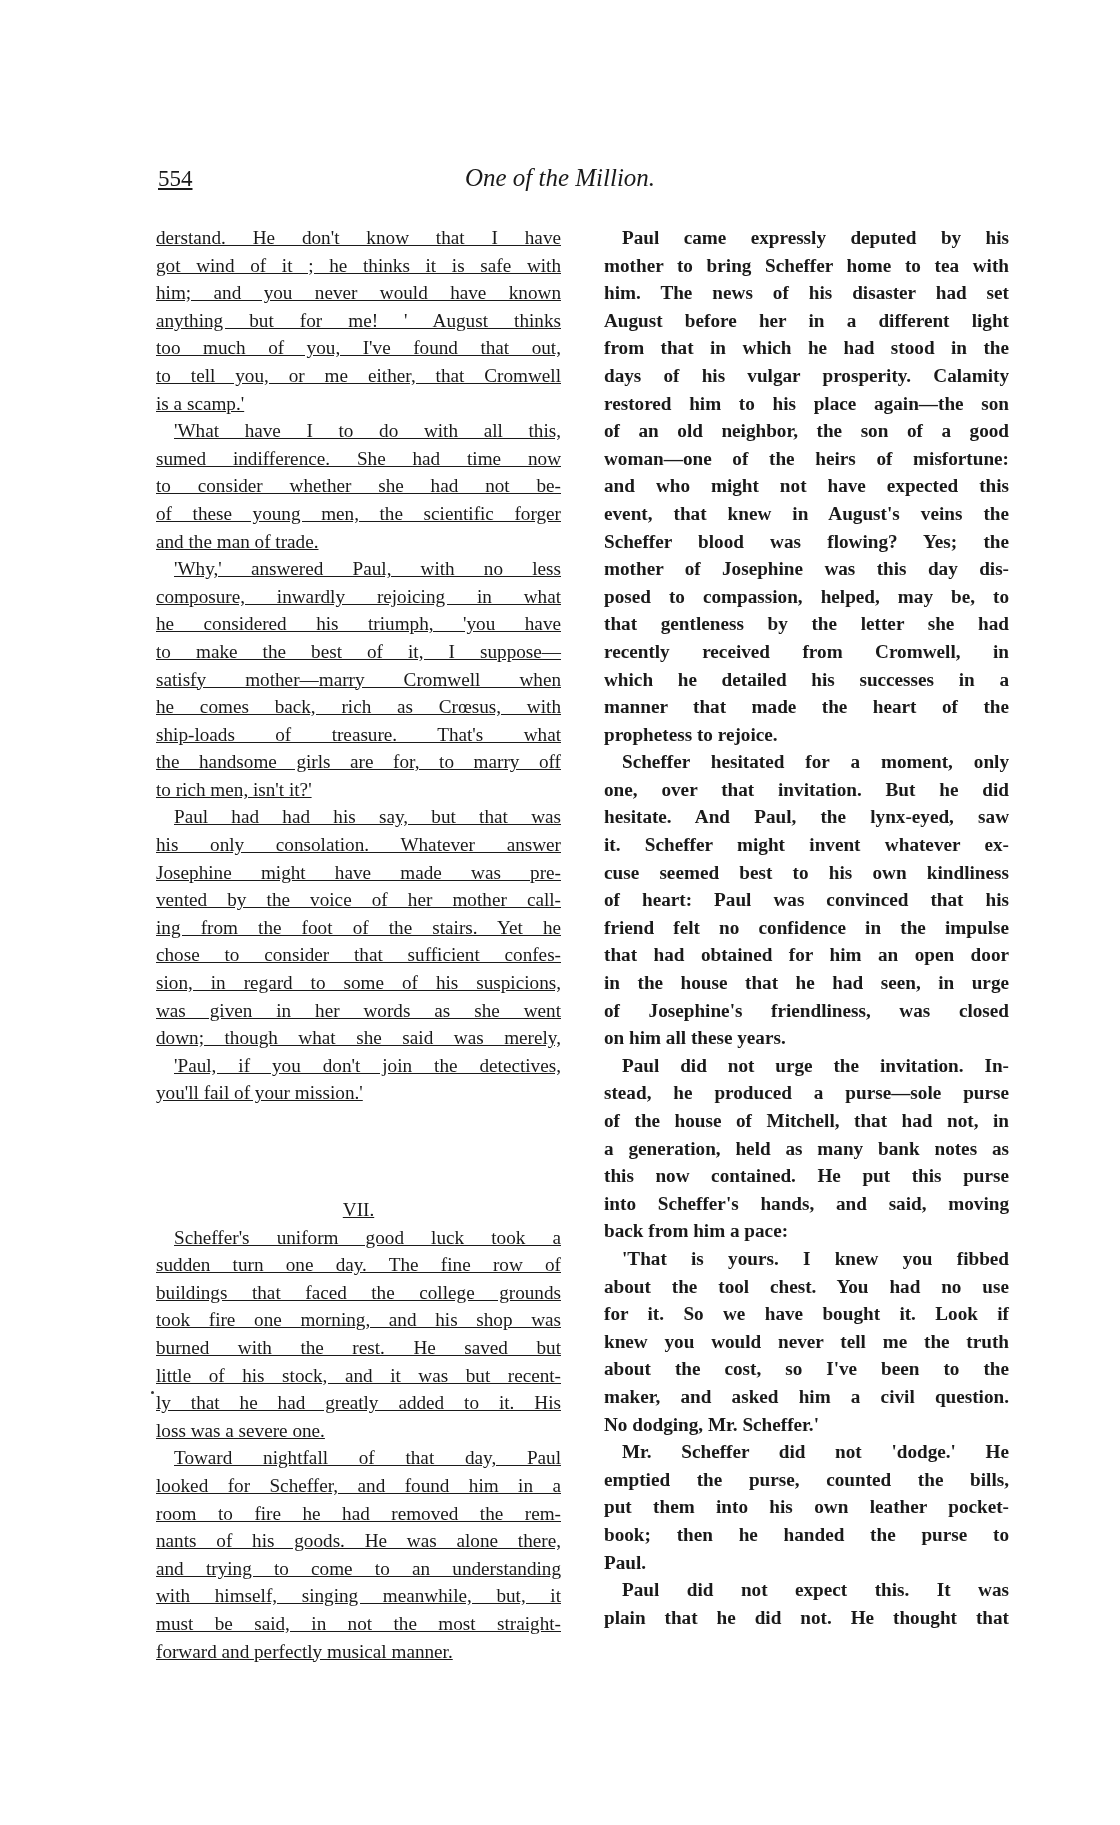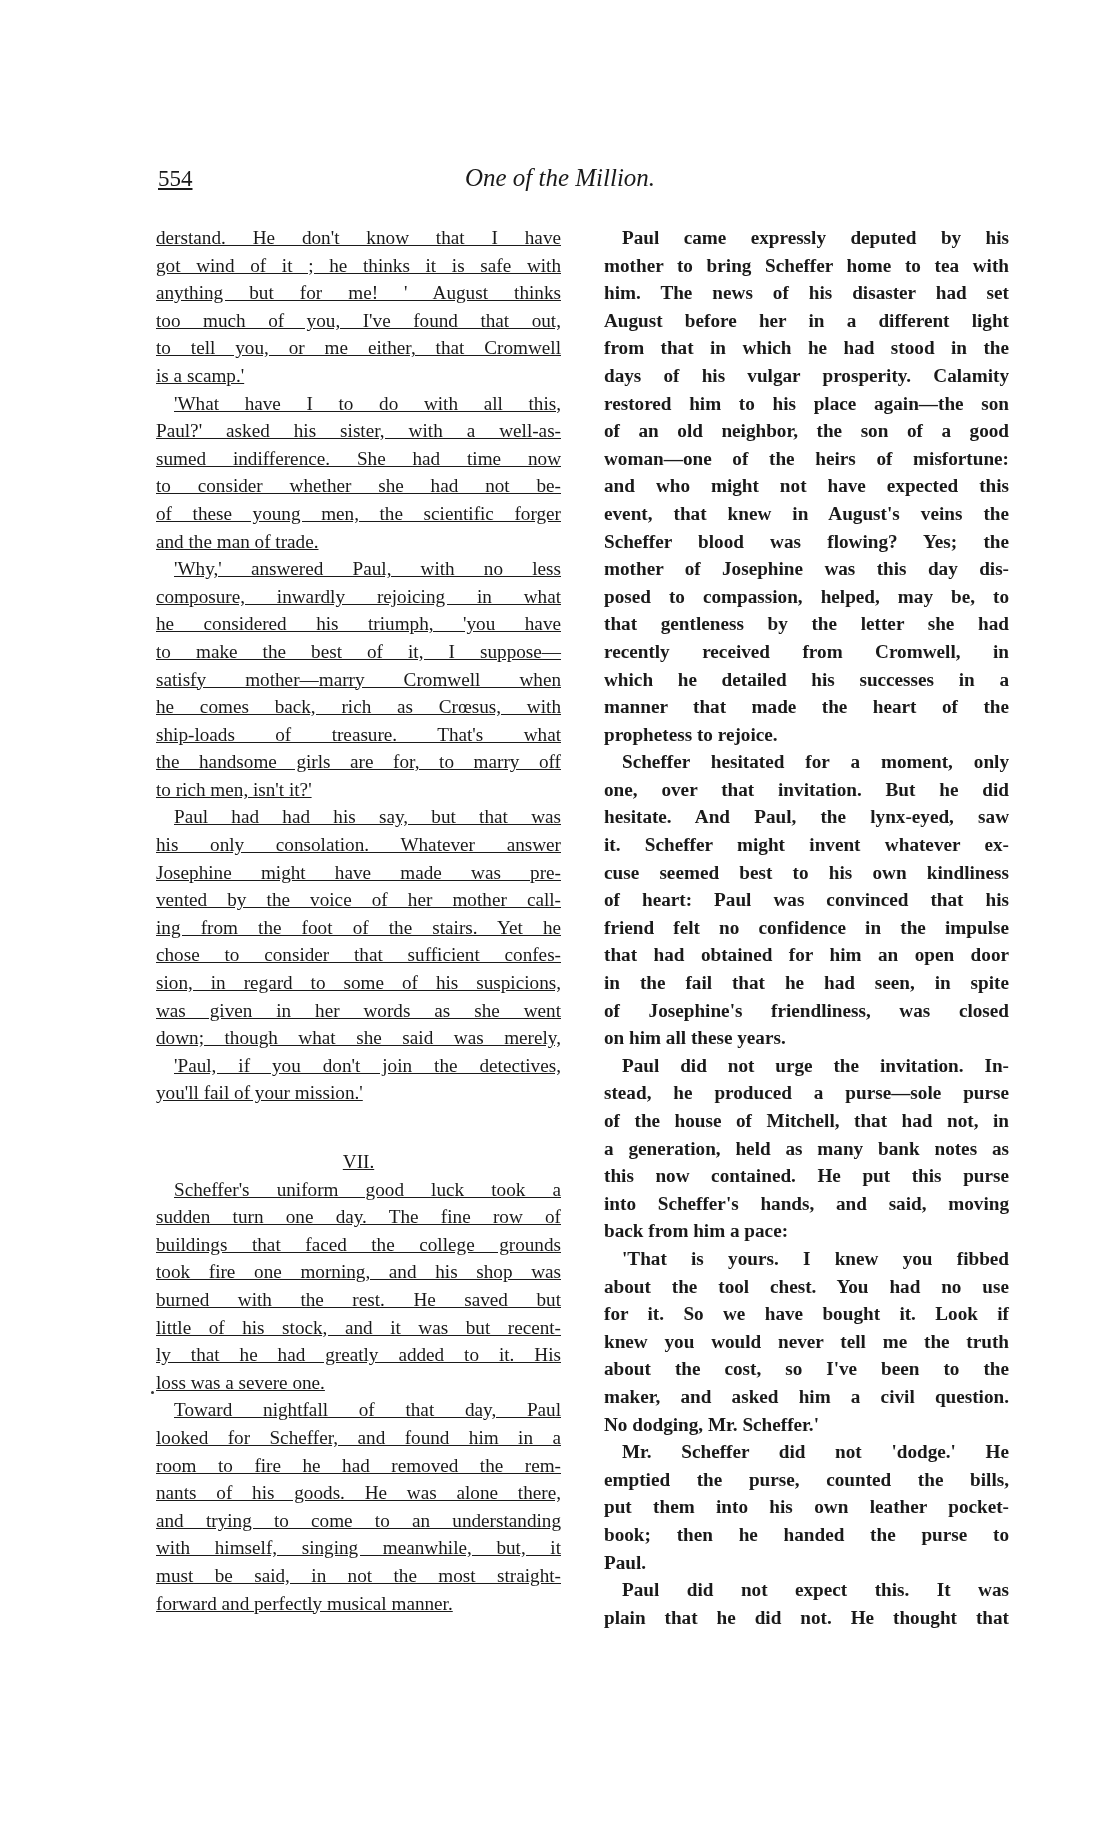--- a/index.html
+++ b/index.html
@@ -7,41 +7,41 @@
          font-family: "Liberation Serif", "DejaVu Serif", serif; color: #1a1a1a; }
   .page-number { position: absolute; left: 158px; top: 166px; font-size: 23px; text-decoration: underline; }
   .running-head { position: absolute; left: 0; width: 1120px; top: 164px; text-align: center;
                   font-size: 25px; font-style: italic; }
   .col { position: absolute; top: 224px; width: 405px; font-size: 19.2px; line-height: 27.6px; }
   .col.left { left: 156px; text-decoration: underline; }
   .col.right { left: 604px; font-weight: bold; }
   .line { display: block; white-space: nowrap; text-align: justify; text-align-last: justify; height: 27.6px; }
   .line.last { text-align-last: left; }
   .line.indent { padding-left: 18px; }
-  .line.center { text-align-last: center; }
+  .line.center { text-align-last: center; margin-top: 48px; }
   .gap { display: block; height: 41px; }
   .stray-mark { position: absolute; width: 3px; height: 3px; background: #333; border-radius: 50%; }
 </style>
 </head>
 <body>
 
 <div>
   <div class="page-number">554</div>
   <div class="running-head">One of the Million.</div>
 
   <div class="col left">
     <div id="left-lines">
         <span class="line">derstand.  He don't know that I have</span>
         <span class="line">got wind of it ; he thinks it is safe with</span>
+        <span class="line">him; and you never would have known</span>
         <span class="line">anything but for me! ' August thinks</span>
         <span class="line">too much of you, I've found that out,</span>
         <span class="line">to tell you, or me either, that Cromwell</span>
         <span class="line last">is a scamp.'</span>
         <span class="line indent">'What have I to do with all this,</span>
-        <span class="line">Paul?' asked his sister, with a well-as-</span>
         <span class="line">sumed indifference.  She had time now</span>
         <span class="line">to consider whether she had not be-</span>
         <span class="line">of these young men, the scientific forger</span>
         <span class="line last">and the man of trade.</span>
         <span class="line indent">'Why,' answered Paul, with no less</span>
         <span class="line">composure, inwardly rejoicing in what</span>
         <span class="line">he considered his triumph, 'you have</span>
         <span class="line">to make the best of it, I suppose—</span>
         <span class="line">satisfy mother—marry Cromwell when</span>
         <span class="line">he comes back, rich as Crœsus, with</span>
@@ -104,21 +104,21 @@
         <span class="line">manner that made the heart of the</span>
         <span class="line last">prophetess to rejoice.</span>
         <span class="line indent">Scheffer hesitated for a moment, only</span>
         <span class="line">one, over that invitation.  But he did</span>
         <span class="line">hesitate.  And Paul, the lynx-eyed, saw</span>
         <span class="line">it.  Scheffer might invent whatever ex-</span>
         <span class="line">cuse seemed best to his own kindliness</span>
         <span class="line">of heart: Paul was convinced that his</span>
         <span class="line">friend felt no confidence in the impulse</span>
         <span class="line">that had obtained for him an open door</span>
-        <span class="line">in the fail that he had seen, in spite</span>
+        <span class="line">in the house that he had seen, in urge</span>
         <span class="line">of Josephine's friendliness, was closed</span>
         <span class="line last">on him all these years.</span>
         <span class="line indent">Paul did not urge the invitation.  In-</span>
         <span class="line">stead, he produced a purse—sole purse</span>
         <span class="line">of the house of Mitchell, that had not, in</span>
         <span class="line">a generation, held as many bank notes as</span>
         <span class="line">this now contained.  He put this purse</span>
         <span class="line">into Scheffer's hands, and said, moving</span>
         <span class="line last">back from him a pace:</span>
         <span class="line indent">'That is yours.  I knew you fibbed</span>

